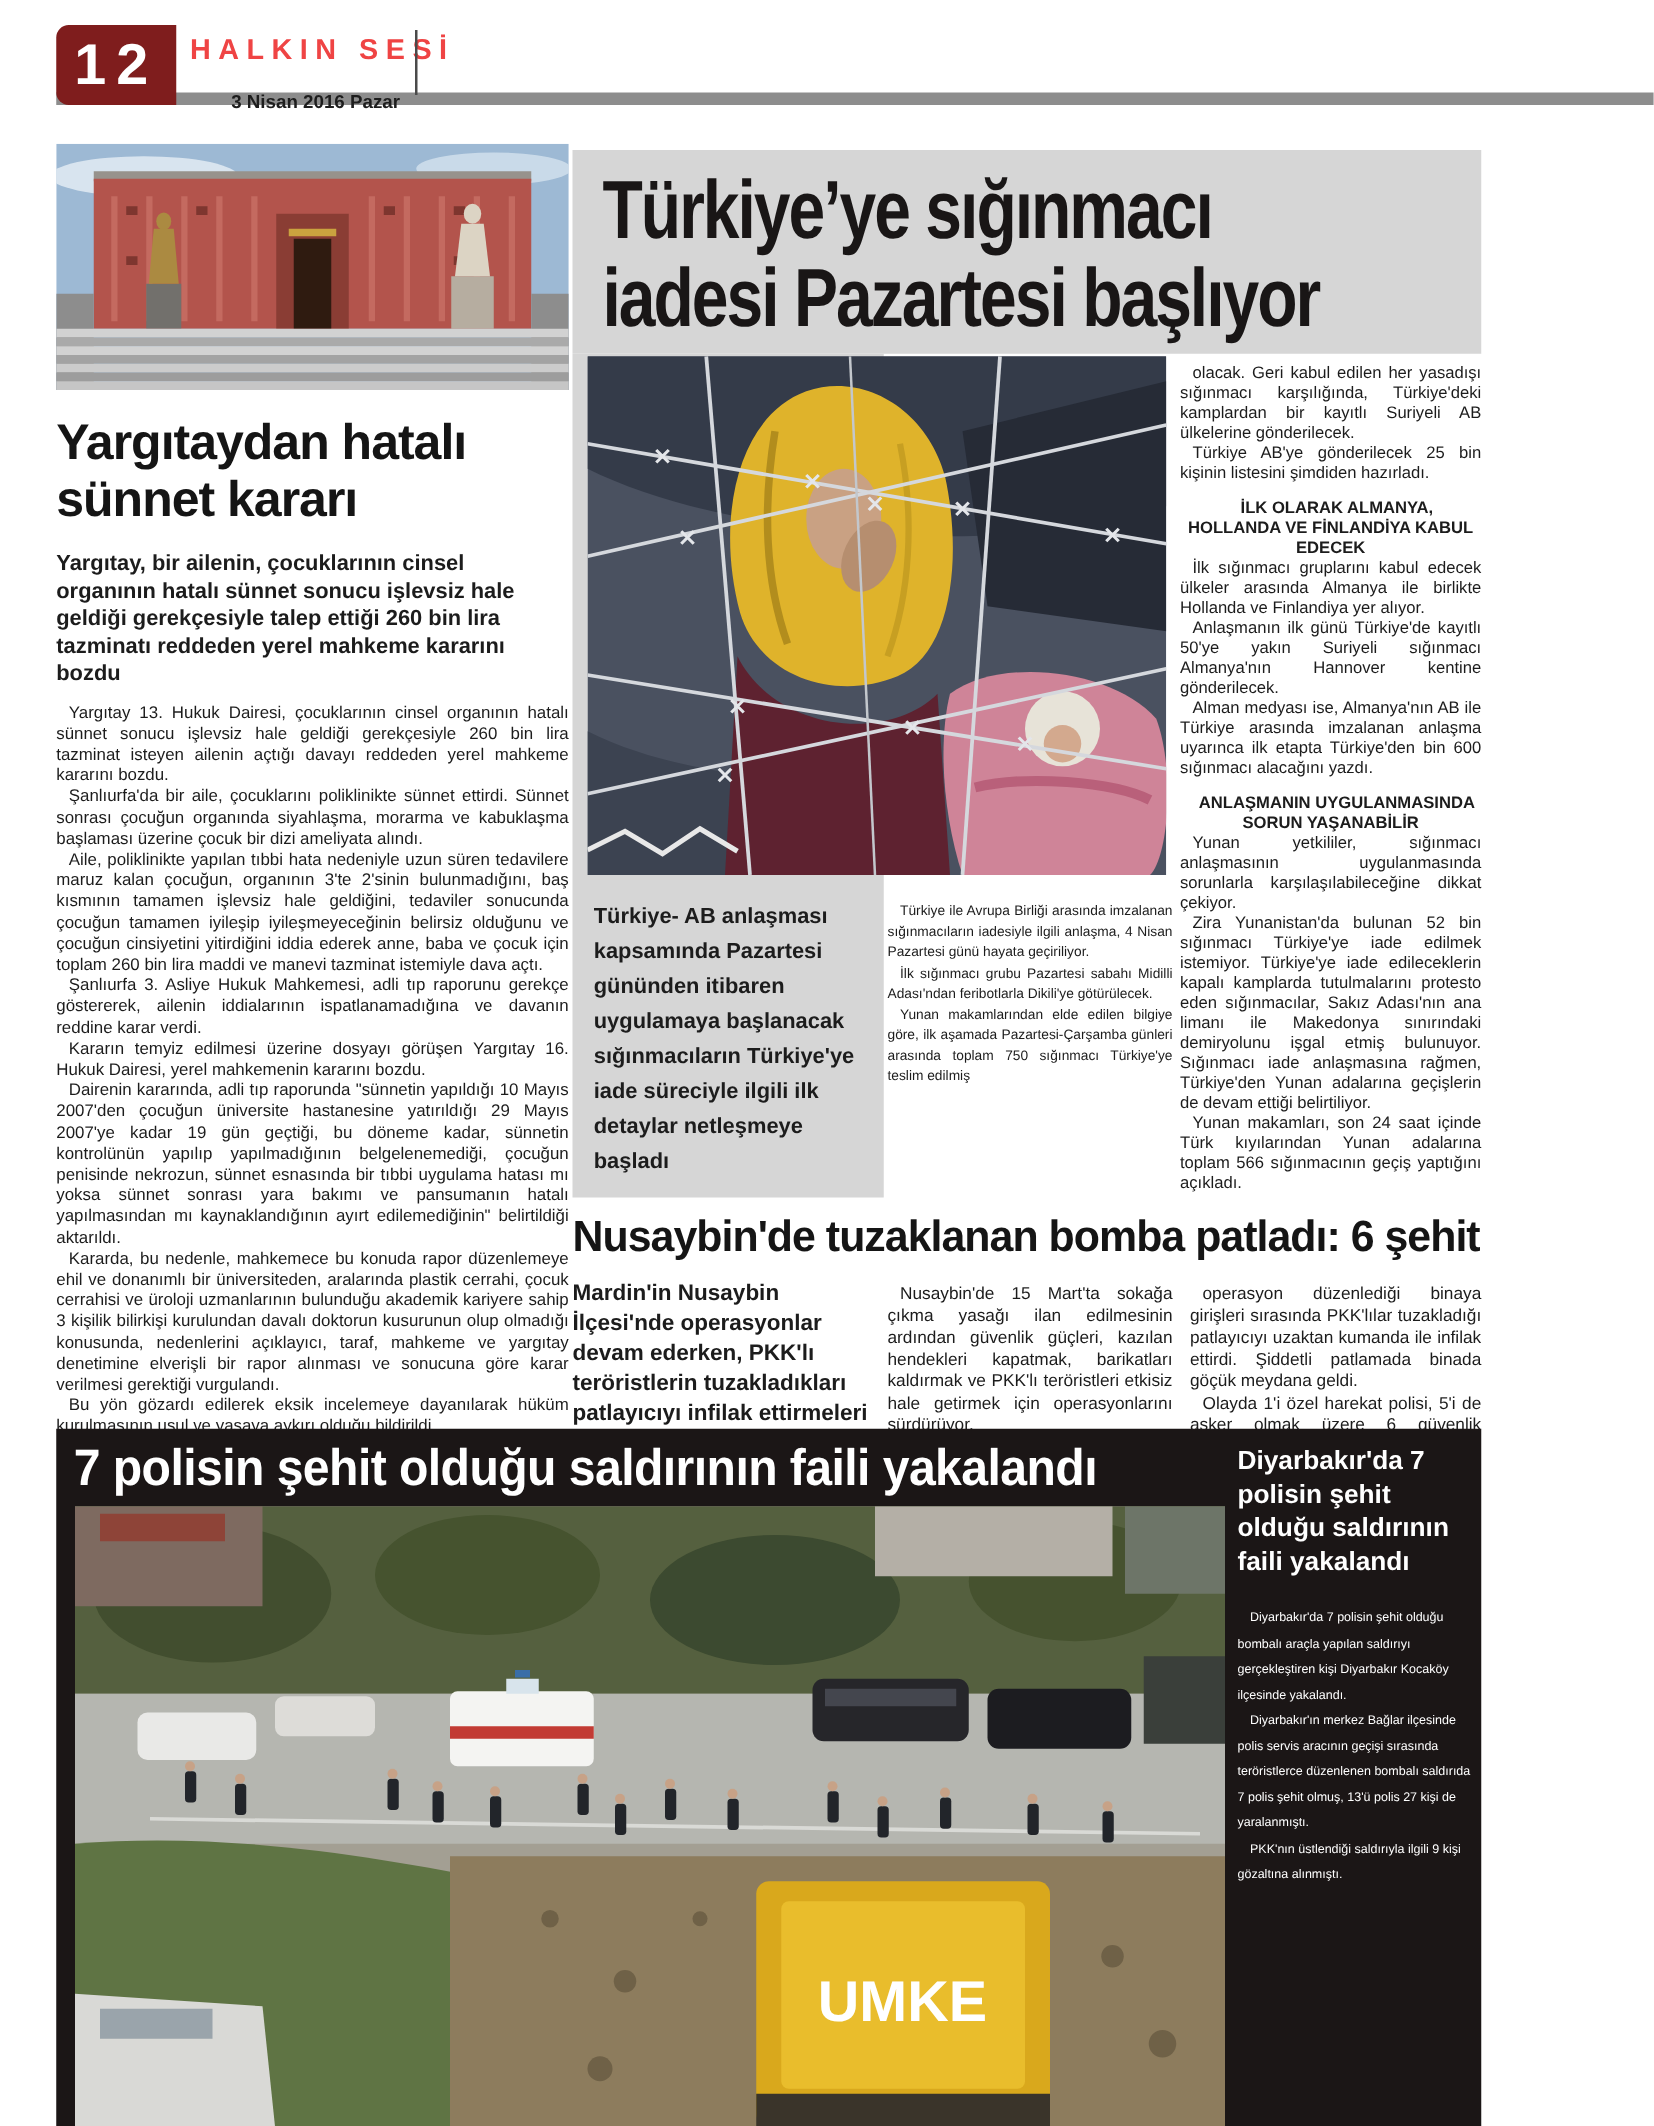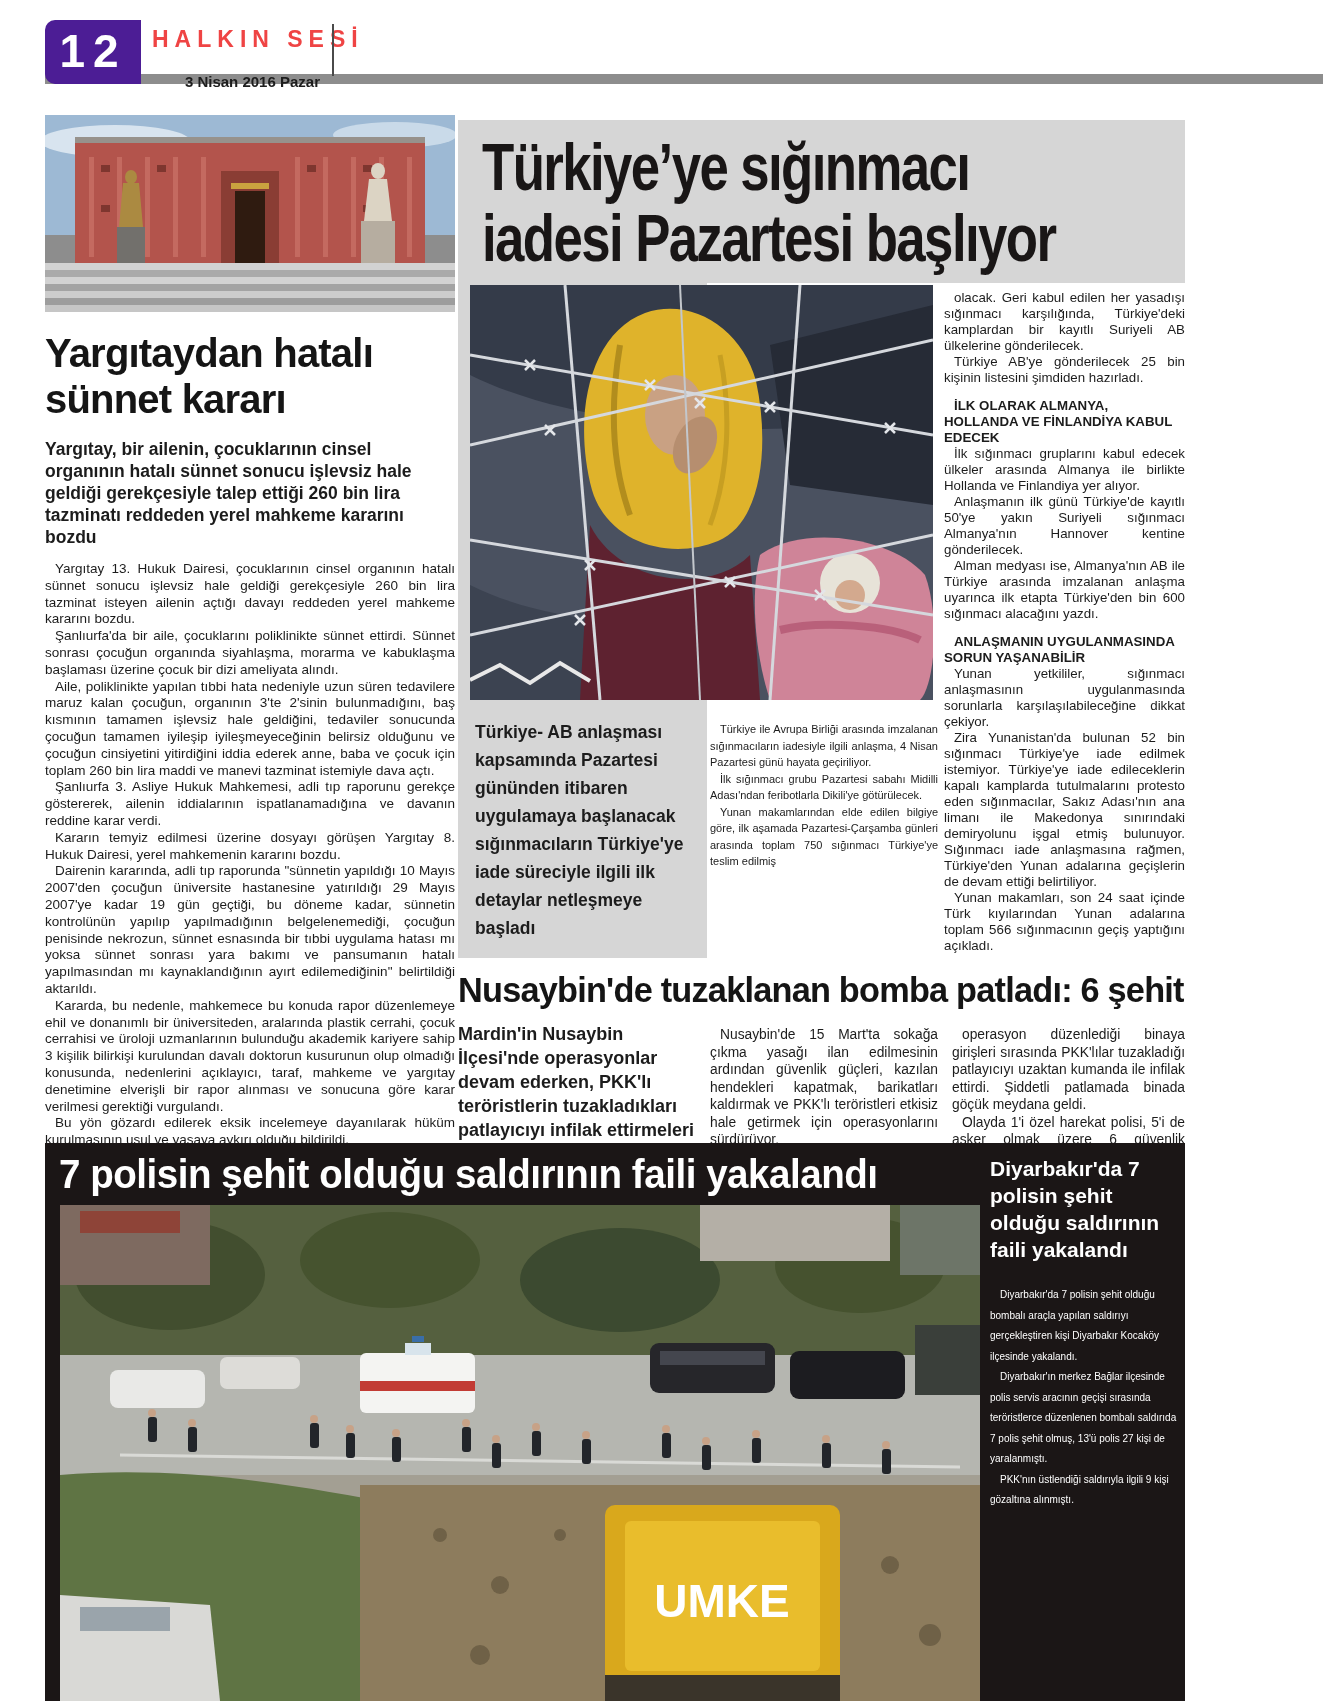--- a/index.html
+++ b/index.html
@@ -6,21 +6,21 @@
   html,body { background:#fff; }
   body {
     width:1323px; height:1701px; position:relative; overflow:hidden;
     font-family:"Liberation Sans", sans-serif; color:#1c1c1c;
   }
   .abs { position:absolute; }
 
   
   #hdr-bar { left:45px; top:74px; width:1278px; height:10px; background:#8d8d8d; }
   #hdr-num {
-    left:45px; top:20px; width:96px; height:64px; background:#4c1d95;
+    left:45px; top:20px; width:96px; height:64px; background:#7f1d1d;
     border-radius:10px 0 0 10px; color:#fff; font-size:46px; font-weight:bold;
     letter-spacing:8px; text-align:center; line-height:62px;
   }
   #hdr-mast { left:152px; top:26px; width:168px; }
   #hdr-title { font-size:23px; font-weight:bold; letter-spacing:6px; color:#ef4444; white-space:nowrap; }
   #hdr-date  { font-size:15px; font-weight:bold; text-align:right; margin-top:20px; color:#1d1d1d; }
   #hdr-divider { left:332px; top:24px; width:2px; height:52px; background:#4a4a4a; }
 
   
   #left-col { left:45px; top:115px; width:410px; }
@@ -37,21 +37,21 @@
   #main-headline div {
     font-size:66px; font-weight:bold; line-height:71px; letter-spacing:-2px;
     color:#191616; white-space:nowrap;
   }
   #refugee-photo { left:12px; top:165px; }
   #main-caption { left:17px; top:598px; width:224px; font-size:17.5px; font-weight:bold; line-height:28px; }
   .newscol { text-align:justify; }
   .newscol p { margin:0; text-indent:10px; }
   #main-colmid   { left:252px; top:586px; width:228px; font-size:11px; line-height:16.5px;margin-top:15px; }
   #main-colright { left:486px; top:170px; width:241px; font-size:13.3px; line-height:16px; }
-  .subhead { font-weight:bold; margin-top:12px !important; text-align:left; }
+  .subhead { font-weight:bold; margin-top:12px !important; text-align:center; }
 
   
   #nusaybin { left:458px; top:970px; width:727px; height:170px; }
   #nus-headline {
     font-size:35px; font-weight:bold; letter-spacing:-0.8px; white-space:nowrap;
     transform:scaleX(0.98); transform-origin:0 0; color:#151515;
   }
   #nus-deck { left:0; top:52px; width:240px; font-size:18px; font-weight:bold; line-height:24px; }
   #nus-col1 { left:252px; top:56px; width:228px; font-size:13.8px; line-height:17.5px; }
   #nus-col2 { left:494px; top:56px; width:233px; font-size:13.8px; line-height:17.5px; }
@@ -127,21 +127,21 @@
       <rect x="0" y="190" width="410" height="7" fill="#c6c6c6"></rect>
     </g>
   </svg>
   <div id="left-title">Yargıtaydan hatalı sünnet kararı</div>
   <div id="left-lede">Yargıtay, bir ailenin, çocuklarının cinsel organının hatalı sünnet sonucu işlevsiz hale geldiği gerekçesiyle talep ettiği 260 bin lira tazminatı reddeden yerel mahkeme kararını bozdu</div>
   <div id="left-body">
     <p>Yargıtay 13. Hukuk Dairesi, çocuklarının cinsel organının hatalı sünnet sonucu işlevsiz hale geldiği gerekçesiyle 260 bin lira tazminat isteyen ailenin açtığı davayı reddeden yerel mahkeme kararını bozdu.</p>
     <p>Şanlıurfa'da bir aile, çocuklarını poliklinikte sünnet ettirdi. Sünnet sonrası çocuğun organında siyahlaşma, morarma ve kabuklaşma başlaması üzerine çocuk bir dizi ameliyata alındı.</p>
     <p>Aile, poliklinikte yapılan tıbbi hata nedeniyle uzun süren tedavilere maruz kalan çocuğun, organının 3'te 2'sinin bulunmadığını, baş kısmının tamamen işlevsiz hale geldiğini, tedaviler sonucunda çocuğun tamamen iyileşip iyileşmeyeceğinin belirsiz olduğunu ve çocuğun cinsiyetini yitirdiğini iddia ederek anne, baba ve çocuk için toplam 260 bin lira maddi ve manevi tazminat istemiyle dava açtı.</p>
     <p>Şanlıurfa 3. Asliye Hukuk Mahkemesi, adli tıp raporunu gerekçe göstererek, ailenin iddialarının ispatlanamadığına ve davanın reddine karar verdi.</p>
-    <p>Kararın temyiz edilmesi üzerine dosyayı görüşen Yargıtay 8. Hukuk Dairesi, yerel mahkemenin kararını bozdu.</p>
+    <p>Kararın temyiz edilmesi üzerine dosyayı görüşen Yargıtay 16. Hukuk Dairesi, yerel mahkemenin kararını bozdu.</p>
     <p>Dairenin kararında, adli tıp raporunda "sünnetin yapıldığı 10 Mayıs 2007'den çocuğun üniversite hastanesine yatırıldığı 29 Mayıs 2007'ye kadar 19 gün geçtiği, bu döneme kadar, sünnetin kontrolünün yapılıp yapılmadığının belgelenemediği, çocuğun penisinde nekrozun, sünnet esnasında bir tıbbi uygulama hatası mı yoksa sünnet sonrası yara bakımı ve pansumanın hatalı yapılmasından mı kaynaklandığının ayırt edilemediğinin" belirtildiği aktarıldı.</p>
     <p>Kararda, bu nedenle, mahkemece bu konuda rapor düzenlemeye ehil ve donanımlı bir üniversiteden, aralarında plastik cerrahi, çocuk cerrahisi ve üroloji uzmanlarının bulunduğu akademik kariyere sahip 3 kişilik bilirkişi kurulundan davalı doktorun kusurunun olup olmadığı konusunda, nedenlerini açıklayıcı, taraf, mahkeme ve yargıtay denetimine elverişli bir rapor alınması ve sonucuna göre karar verilmesi gerektiği vurgulandı.</p>
     <p>Bu yön gözardı edilerek eksik incelemeye dayanılarak hüküm kurulmasının usul ve yasaya aykırı olduğu bildirildi.</p>
   </div>
 </div>
 
 <div class="abs" id="main-story">
   <div class="abs" id="gray-head"></div>
   <div class="abs" id="gray-left"></div>
   <div class="abs" id="main-headline">

